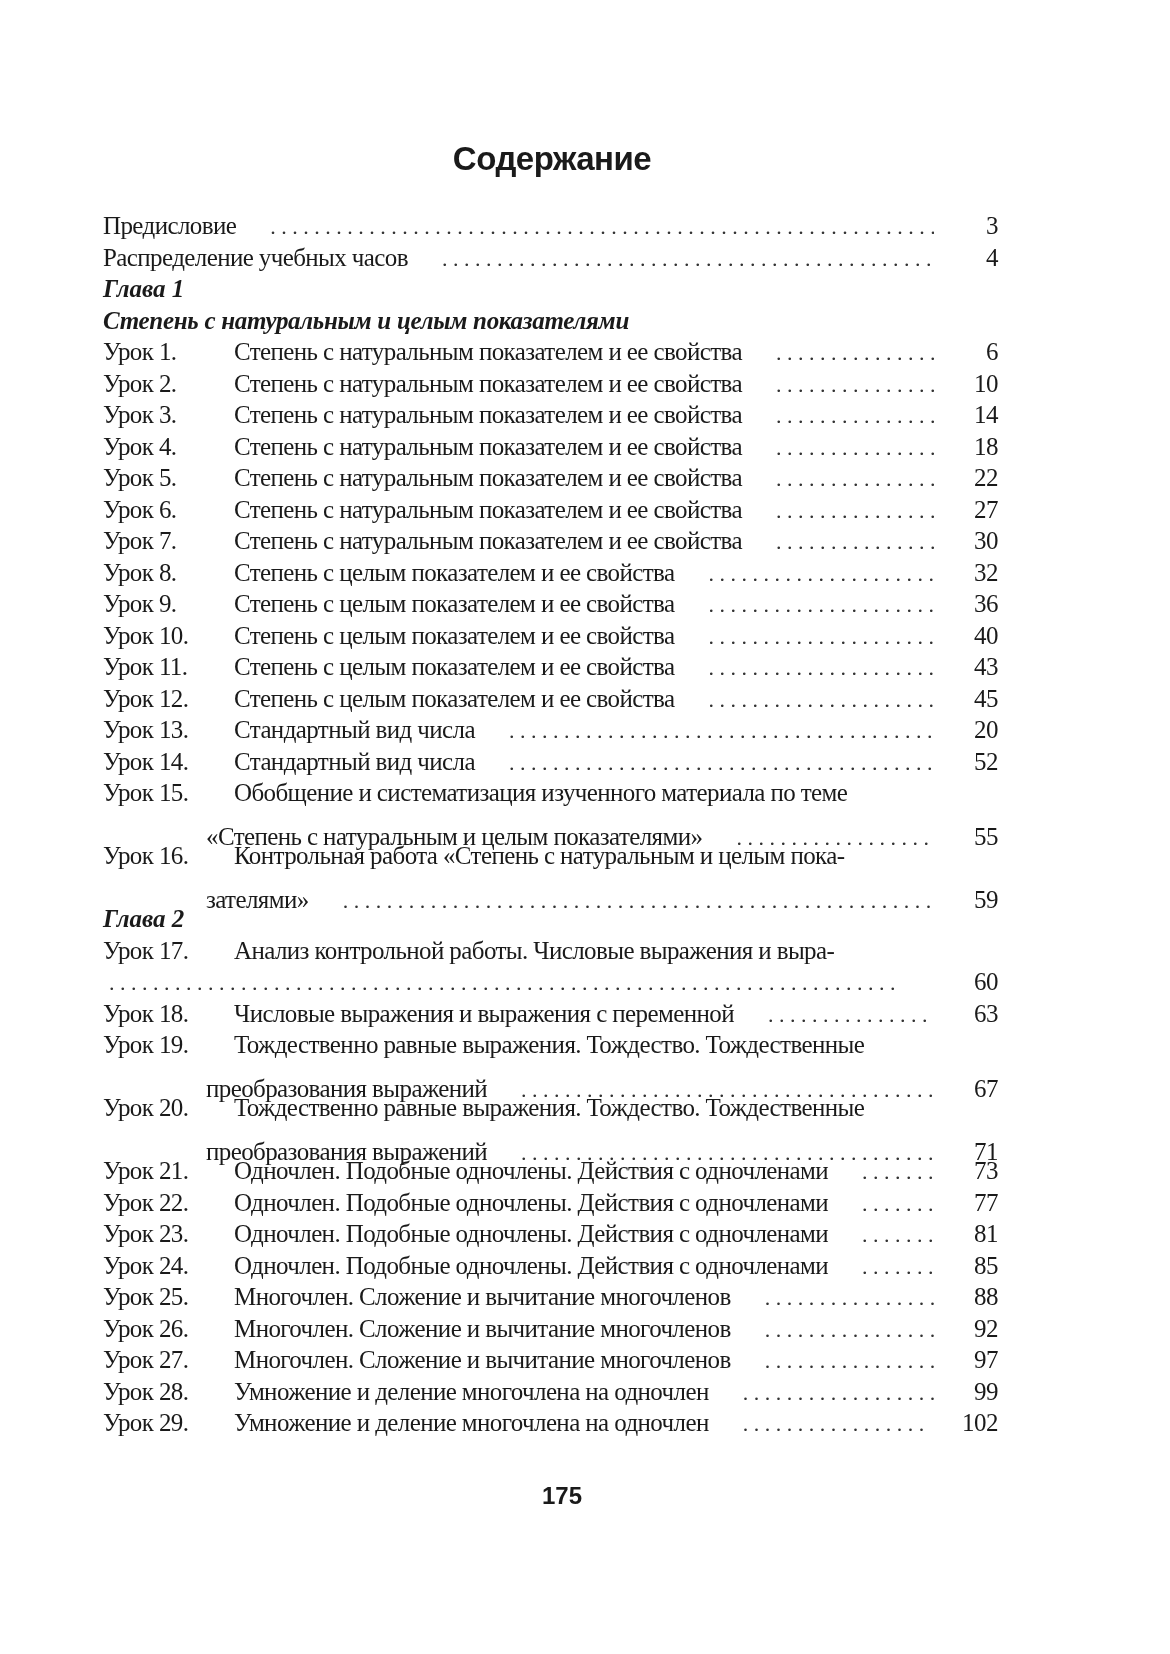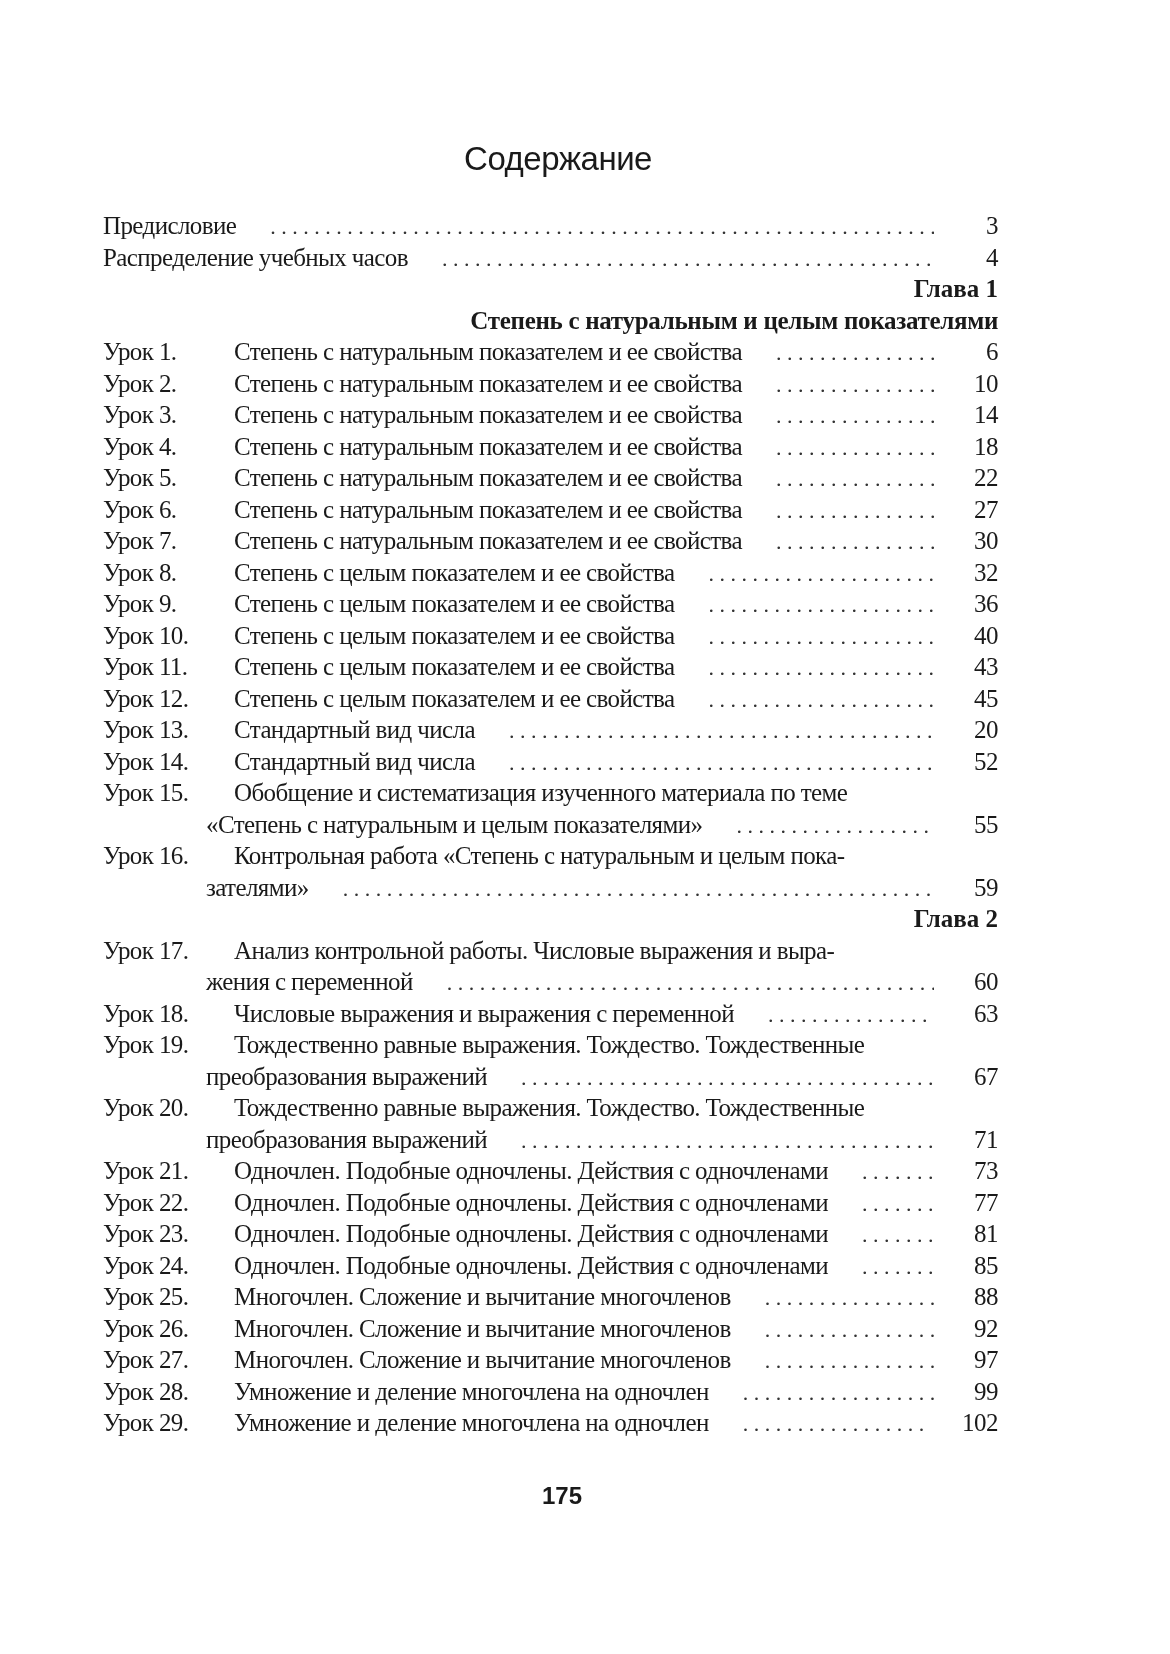--- a/index.html
+++ b/index.html
@@ -1,35 +1,35 @@
 <!DOCTYPE html>
 <html><head>
 <meta charset="utf-8">
 <style>
   html, body { margin: 0; padding: 0; background: #ffffff; }
   body { width: 1170px; height: 1654px; position: relative; overflow: hidden; color: #1a1a1a; }
   .page-title {
-    position: absolute; top: 140px; left: 8px; width: 1100px; text-align: center;
-    font-family: "Liberation Sans", sans-serif; font-weight: normal; font-size: 33px; letter-spacing: -0.5px;
+    position: absolute; top: 140px; left: 2px; width: 1100px; text-align: center;
+    font-family: "Liberation Sans", sans-serif; font-weight: bold; font-size: 33px; letter-spacing: -0.5px;
   }
   .toc {
     position: absolute; top: 210px; left: 103px; width: 895px;
     font-family: "Liberation Serif", serif; font-size: 25px; line-height: 31.5px;
   }
   .row { display: flex; align-items: baseline; height: 31.5px; white-space: nowrap; gap: 28px; }
   .row .num { flex: 0 0 auto; width: 103px; letter-spacing: -0.6px; }
   .row .text { flex: 0 0 auto; letter-spacing: -0.6px; }
-  .row .text.cont { padding-left: 103px; }
+  .row .text.cont { padding-left: 103px; margin-top: 12px; }
   .row .lead {
     flex: 1 1 auto; overflow: hidden; margin: 0 6px; color: #333;
     letter-spacing: 7px; font-size: 22px;
   }
   .row .lead::before { content: ". . . . . . . . . . . . . . . . . . . . . . . . . . . . . . . . . . . . . . . . . . . . . . . . . . . . . . . . . . . . . . . . . . . . . . . ."; letter-spacing: 0; }
   .row .page { flex: 0 0 auto; min-width: 30px; text-align: right; letter-spacing: -0.5px; }
-  .chapter { text-align: right; height: 31.5px; }
+  .chapter { text-align: left; height: 31.5px; font-style: italic; }
   .chapter-num { font-family: "Liberation Serif", serif; font-weight: bold; }
   .chapter-title { font-family: "Liberation Serif", serif; font-weight: bold; letter-spacing: -0.3px; }
   .page-number {
     position: absolute; top: 1482px; left: 12px; width: 1100px; text-align: center;
     font-family: "Liberation Sans", sans-serif; font-weight: bold; font-size: 24px;
   }
 </style>
 </head>
 <body>
 
@@ -149,21 +149,20 @@
       <span class="text cont">зателями»</span>
       <span class="lead"></span>
       <span class="page">59</span>
     </div>
     <div class="chapter chapter-num">Глава 2</div>
     <div class="row">
       <span class="num">Урок 17.</span>
       <span class="text">Анализ контрольной работы. Числовые выражения и выра-</span>
     </div>
     <div class="row">
-      <span class="text cont">жения с переменной</span>
       <span class="lead"></span>
       <span class="page">60</span>
     </div>
     <div class="row">
       <span class="num">Урок 18.</span>
       <span class="text">Числовые выражения и выражения с переменной</span>
       <span class="lead"></span>
       <span class="page">63</span>
     </div>
     <div class="row">

